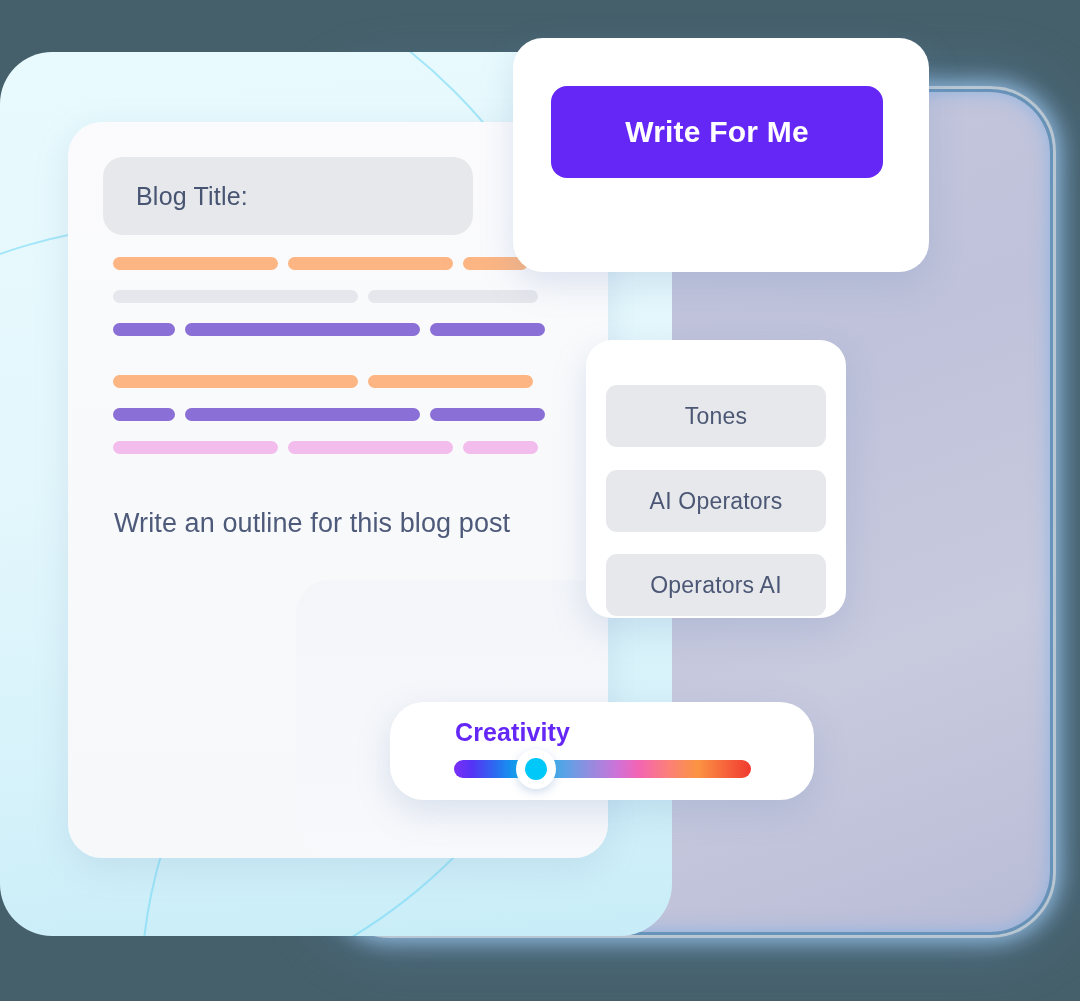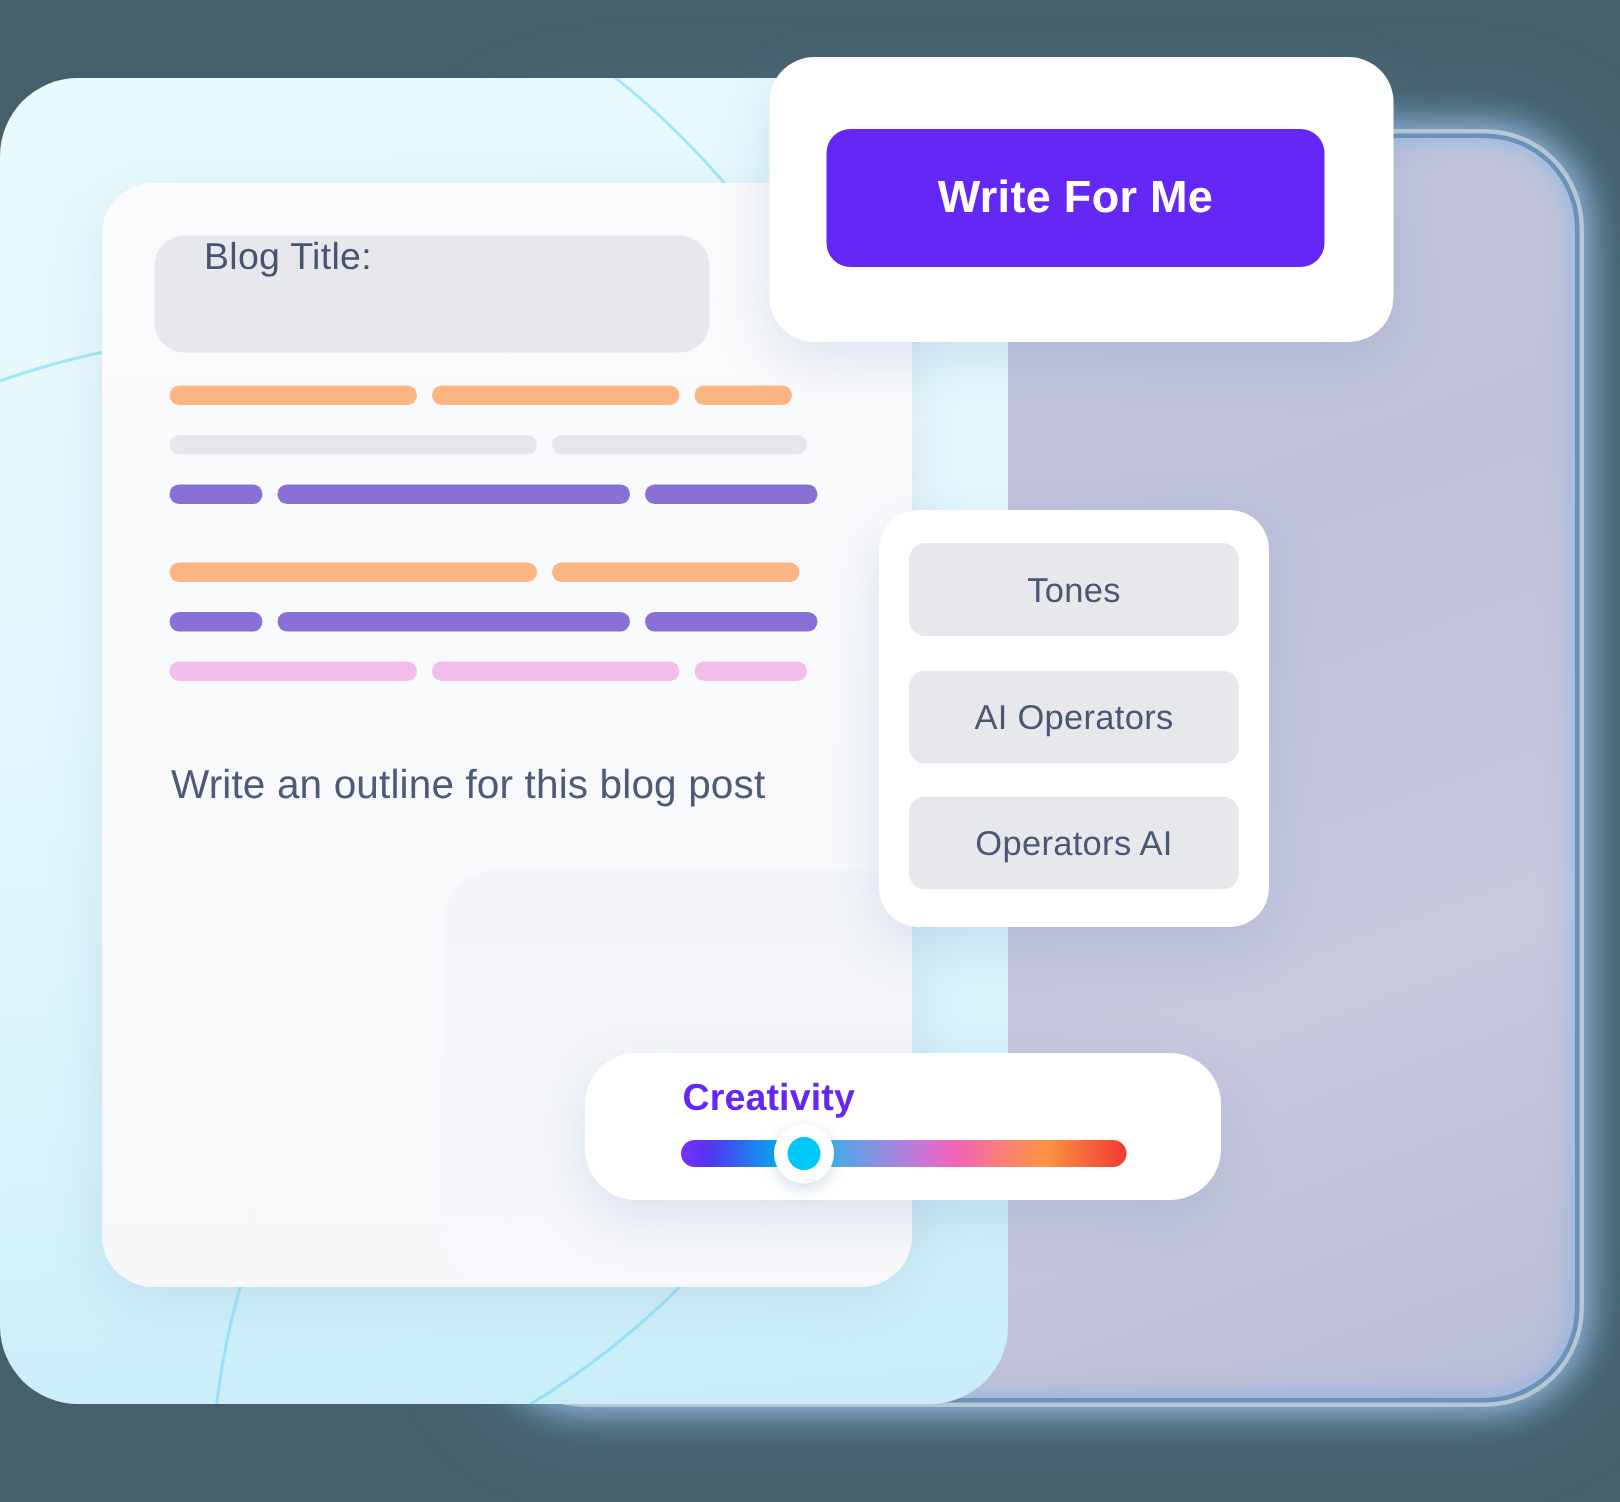--- a/index.html
+++ b/index.html
@@ -79,21 +79,21 @@
 
   .title-field {
     position: absolute;
     left: 35px;
     top: 35px;
     width: 370px;
     height: 78px;
     border-radius: 20px;
     background: #e6e8eb;
     display: flex;
-    align-items: flex-start;
+    align-items: center;
     padding-left: 33px;
     box-sizing: border-box;
   }
   .title-field span {
     font-size: 25px;
     color: #475472;
     letter-spacing: 0.2px;
   }
 
   
@@ -125,21 +125,21 @@
     border-radius: 34px;
     background: linear-gradient(180deg, rgba(243,245,249,0.9), rgba(248,249,252,0.6));
   }
 
   
   .wfm-card {
     position: absolute;
     left: 513px;
     top: 38px;
     width: 416px;
-    height: 190px;
+    height: 234px;
     border-radius: 30px;
     background: #ffffff;
     box-shadow: 0 12px 34px rgba(110,140,190,0.22);
   }
   .wfm-btn {
     position: absolute;
     left: 38px;
     top: 48px;
     width: 332px;
     height: 92px;
@@ -171,20 +171,21 @@
     width: 220px;
     height: 62px;
     border: none;
     border-radius: 11px;
     background: #e6e8eb;
     color: #4b5774;
     font-family: "Liberation Sans", sans-serif;
     font-size: 23px;
     letter-spacing: 0.2px;
     cursor: pointer;
+    margin-top: 23px;
   }
   .opt-1 { top: 22px; }
   .opt-2 { top: 107px; }
   .opt-3 { top: 191px; }
 
   
   .creativity-card {
     position: absolute;
     left: 390px;
     top: 702px;

